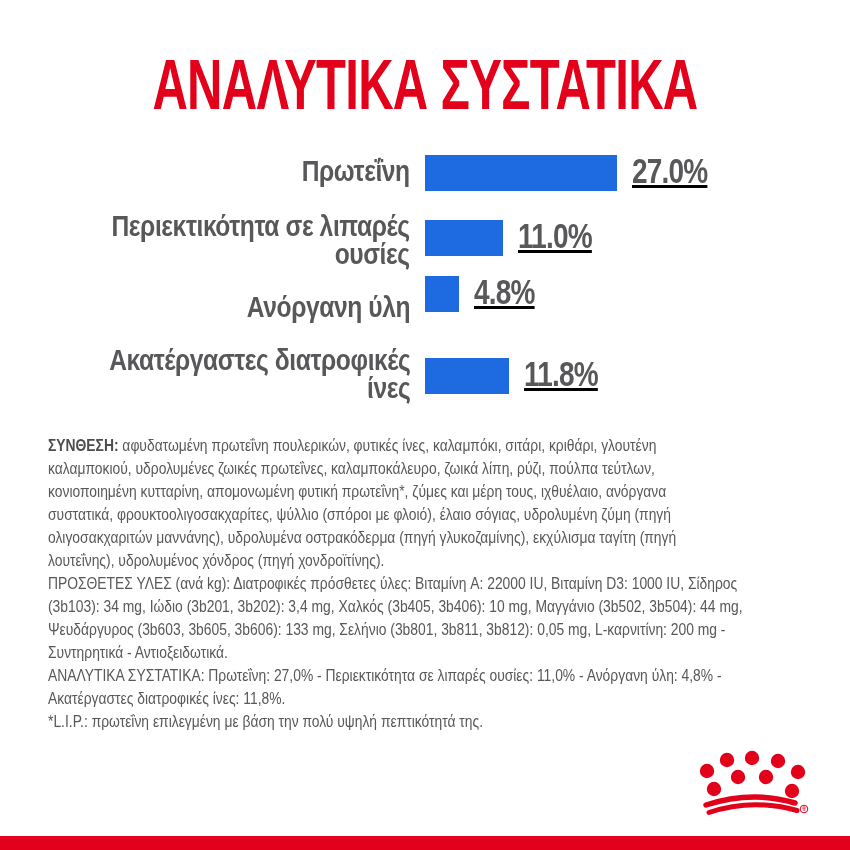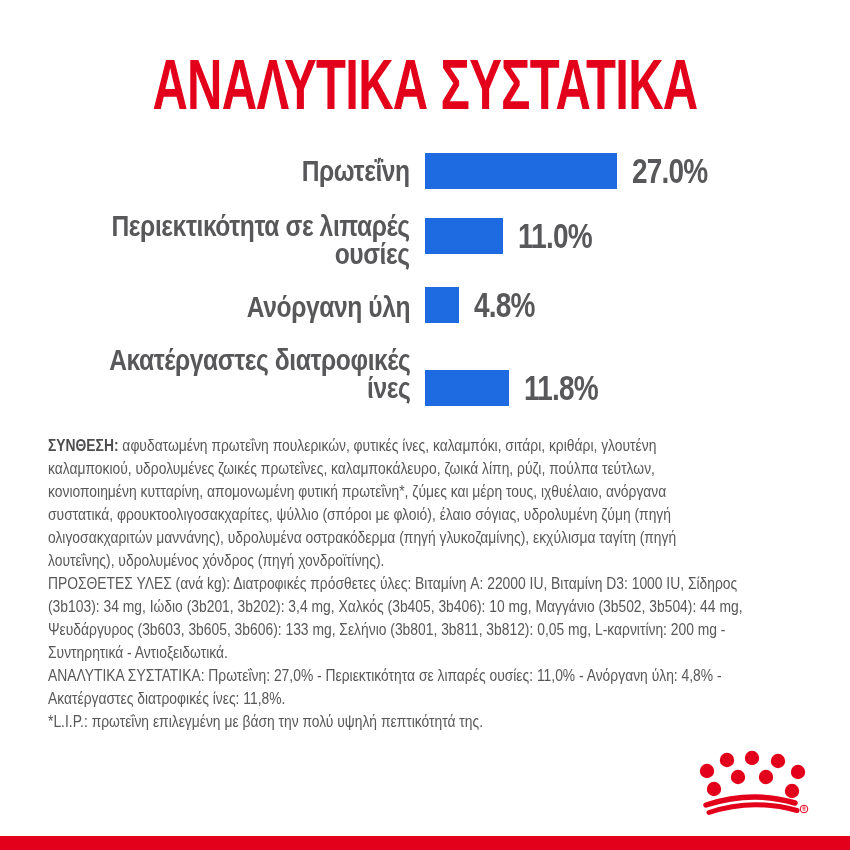--- a/index.html
+++ b/index.html
@@ -15,22 +15,23 @@
     white-space:nowrap;
   }
   
   .clabel{
     position:absolute;right:440px;color:var(--gray);font-weight:700;
     font-size:30px;line-height:28px;letter-spacing:-0.5px;text-align:right;
     white-space:pre;transform:translateY(-50%) scaleX(0.82);
     transform-origin:100% 50%;
   }
   .crow{
-    position:absolute;left:425px;display:flex;align-items:center;
+    position:absolute;left:425px;display:flex;align-items:flex-end;
     transform:translateY(-50%);
+    text-decoration:underline;
   }
   .cbar{height:36px;background:var(--blue);flex:0 0 auto;}
   .cval{
     margin-left:15px;font-size:35px;font-weight:700;color:var(--gray);
     letter-spacing:-1px;transform:scaleX(0.80);transform-origin:0 50%;
     white-space:nowrap;
   }
   
   .textblock{
     position:absolute;left:48px;top:434px;width:960px;
@@ -56,25 +57,25 @@
 ίνες</div>
 
 <div class="crow" style="top:171px">
   <span class="cbar" style="width: 192px; background: rgb(30, 107, 225);"></span>
   <span class="cval">27.0%</span>
 </div>
 <div class="crow" style="top:236px">
   <span class="cbar" style="width: 78px; background: rgb(30, 107, 225);"></span>
   <span class="cval">11.0%</span>
 </div>
-<div class="crow" style="top:305px">
+<div class="crow" style="top:292px">
   <span class="cbar" style="width: 34px; background: rgb(30, 107, 225);"></span>
   <span class="cval">4.8%</span>
 </div>
-<div class="crow" style="top:388px">
+<div class="crow" style="top:374px">
   <span class="cbar" style="width: 84px; background: rgb(30, 107, 225);"></span>
   <span class="cval">11.8%</span>
 </div>
 
 <div class="textblock">
   <p><span class="compo-head">ΣΥΝΘΕΣΗ:</span><span> αφυδατωμένη πρωτεΐνη πουλερικών, φυτικές ίνες, καλαμπόκι, σιτάρι, κριθάρι, γλουτένη
 καλαμποκιού, υδρολυμένες ζωικές πρωτεΐνες, καλαμποκάλευρο, ζωικά λίπη, ρύζι, πούλπα τεύτλων,
 κονιοποιημένη κυτταρίνη, απομονωμένη φυτική πρωτεΐνη*, ζύμες και μέρη τους, ιχθυέλαιο, ανόργανα
 συστατικά, φρουκτοολιγοσακχαρίτες, ψύλλιο (σπόροι με φλοιό), έλαιο σόγιας, υδρολυμένη ζύμη (πηγή
 ολιγοσακχαριτών μαννάνης), υδρολυμένα οστρακόδερμα (πηγή γλυκοζαμίνης), εκχύλισμα ταγίτη (πηγή

